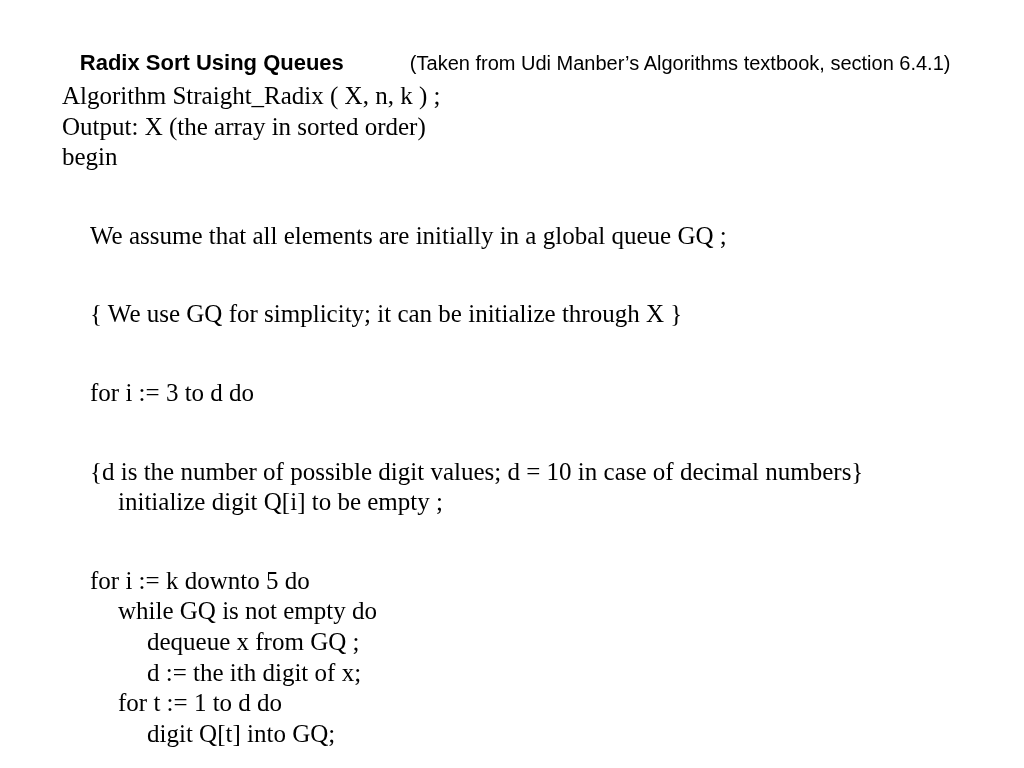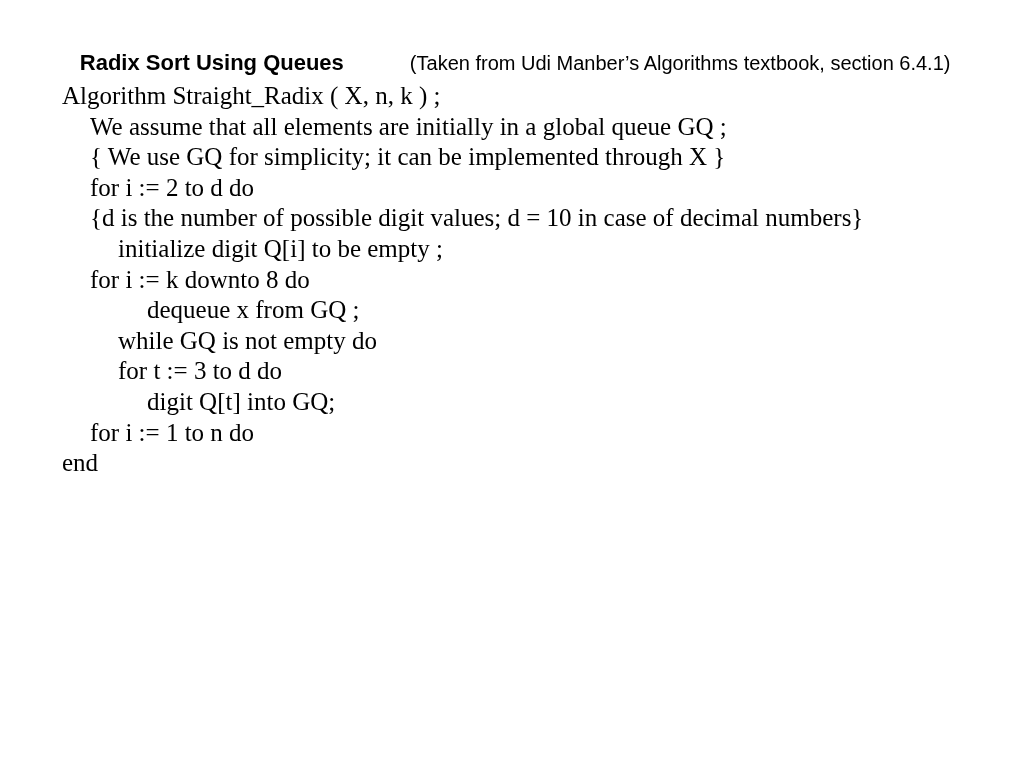--- a/index.html
+++ b/index.html
@@ -37,42 +37,45 @@
     left: 62px;
     top: 81px;
     font-size: 25px;
     line-height: 30.6px;
     font-family: Liberation Serif, serif;
   }
   .code-line {
     white-space: pre;
   }
   .indent-0 { padding-left: 0; }
-  .indent-1 { padding-left: 28px; }
+  .indent-1 { padding-left: 28px; margin-top: 48px; }
   .indent-2 { padding-left: 56px; }
   .indent-3 { padding-left: 85px; }
 </style>
 </head>
 <body>
 
 <div class="slide">
 
   <div class="title-row">
     <span class="title">Radix Sort Using Queues</span><span class="subtitle">(Taken from Udi Manber’s Algorithms textbook, section 6.4.1)</span>
   </div>
 
   <div class="code-block">
     <div class="code-line indent-0">Algorithm Straight_Radix ( X, n, k ) ;</div>
+    <div class="code-line indent-0">Output: X (the array in sorted order)</div>
+    <div class="code-line indent-0">begin</div>
     <div class="code-line indent-1">We assume that all elements are initially in a global queue GQ ;</div>
-    <div class="code-line indent-1">{ We use GQ for simplicity; it can be implemented through X }</div>
-    <div class="code-line indent-1">for i := 2 to d do</div>
+    <div class="code-line indent-1">{ We use GQ for simplicity; it can be initialize through X }</div>
+    <div class="code-line indent-1">for i := 3 to d do</div>
     <div class="code-line indent-1">{d is the number of possible digit values; d = 10 in case of decimal numbers}</div>
     <div class="code-line indent-2">initialize digit Q[i] to be empty ;</div>
-    <div class="code-line indent-1">for i := k downto 8 do</div>
+    <div class="code-line indent-1">for i := k downto 5 do</div>
+    <div class="code-line indent-2">while GQ is not empty do</div>
     <div class="code-line indent-3">dequeue x from GQ ;</div>
-    <div class="code-line indent-2">while GQ is not empty do</div>
-    <div class="code-line indent-2">for t := 3 to d do</div>
+    <div class="code-line indent-3">d := the ith digit of x;</div>
+    <div class="code-line indent-2">for t := 1 to d do</div>
     <div class="code-line indent-3">digit Q[t] into GQ;</div>
     <div class="code-line indent-1">for i := 1 to n do</div>
     <div class="code-line indent-0">end</div>
   </div>
 
 </div>
 
 </body></html>

